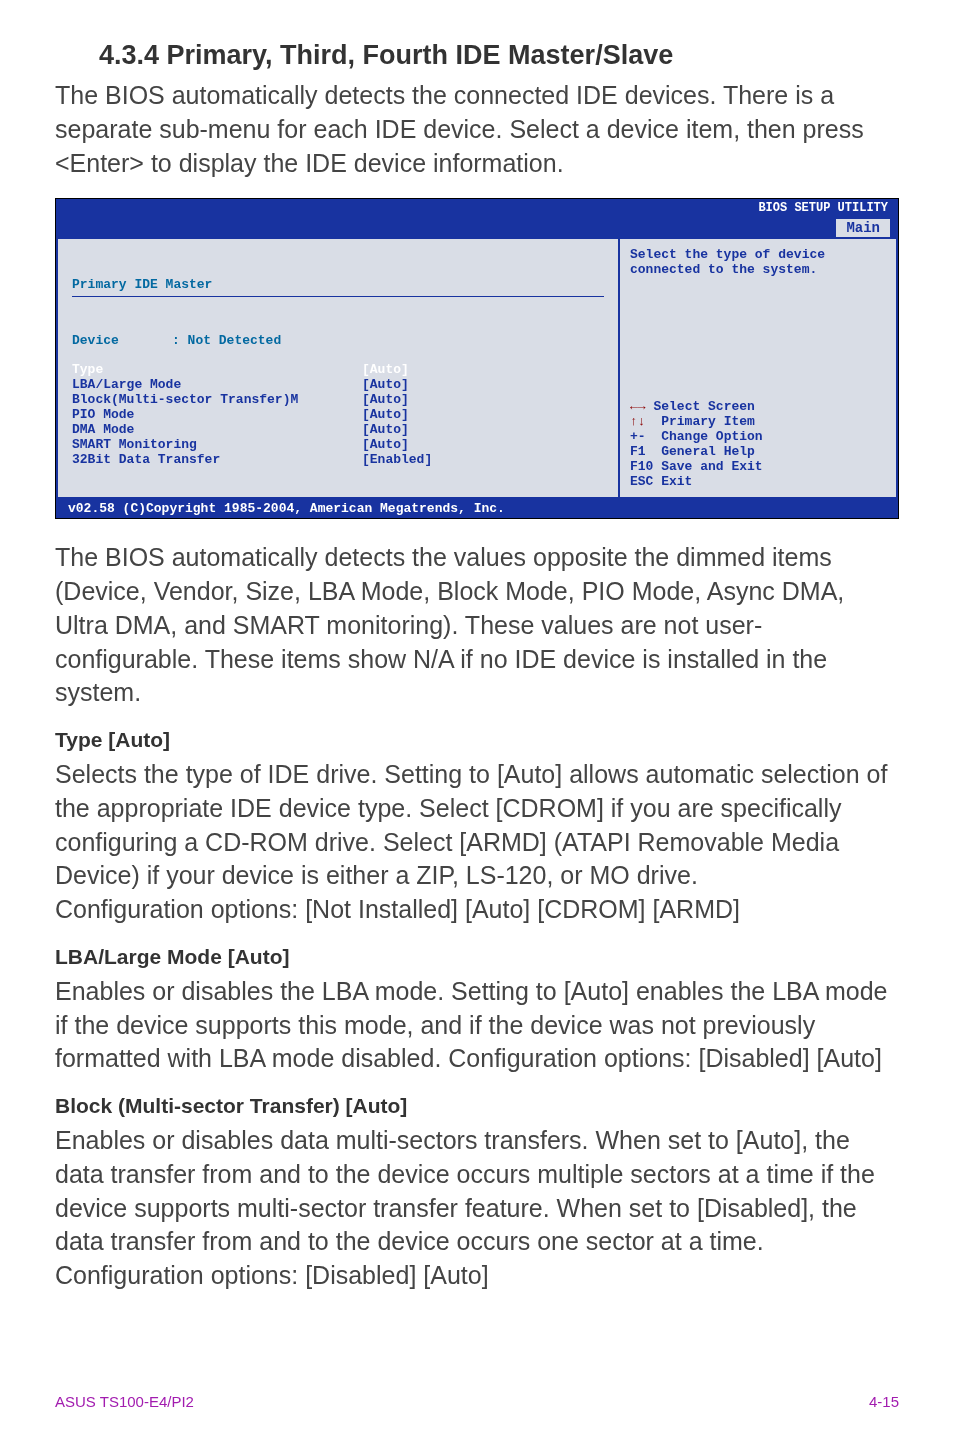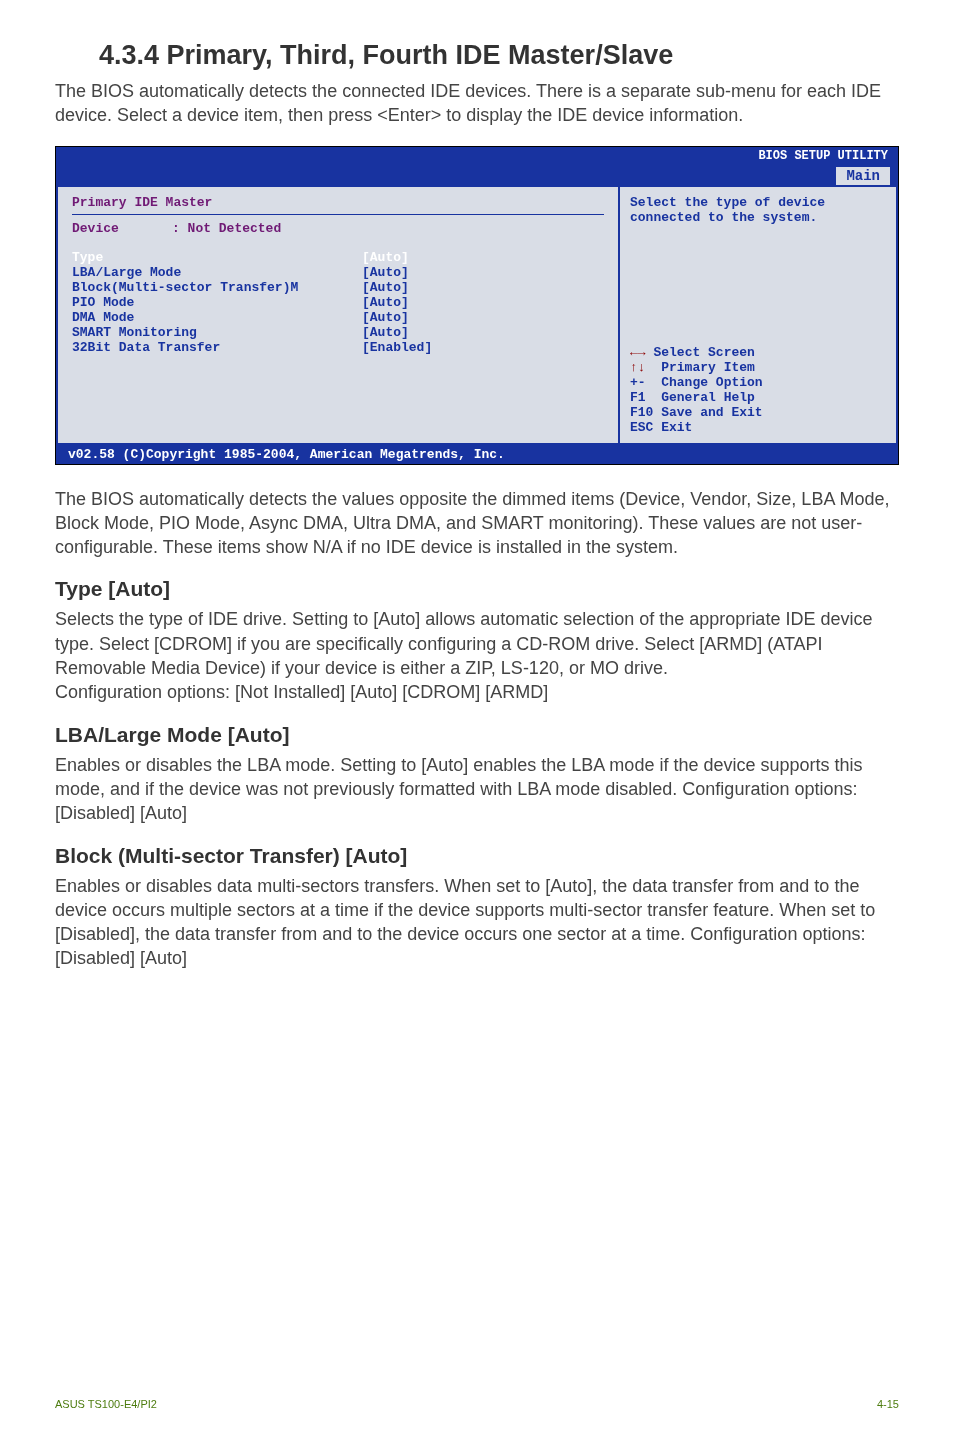--- a/index.html
+++ b/index.html
@@ -13,21 +13,21 @@
       position: relative;
     }
     h1 {
       font-size: 27px;
       font-weight: bold;
       color: #333;
       margin-bottom: 8px;
       margin-left: 44px;
     }
     .intro, .body-text {
-      font-size: 18px;
+      font-size: 25px;
       line-height: 1.35;
       color: #444;
       margin-bottom: 18px;
     }
     .bios-box {
       width: 100%;
       margin: 14px 0 22px 0;
       border: 1px solid #000;
     }
     .bios-titlebar {
@@ -75,21 +75,21 @@
       border: 2px solid #1833a0;
       padding: 8px 10px;
       font-family: "Courier New", monospace;
       font-size: 13px;
       font-weight: bold;
       color: #1833a0;
       display: flex;
       flex-direction: column;
       justify-content: space-between;
     }
-    .bios-left .section-title { color: #701a75; margin-bottom: 4px; }
+    .bios-left .section-title { color: #0369a1; margin-bottom: 4px; margin-top: 30px; }
     .bios-left .hr { border-top: 1px solid #1833a0; margin: 2px 0 6px 0; }
     .bios-row { display: flex; }
     .bios-row .k { width: 290px; white-space: pre; }
     .bios-row .v { }
     .bios-left .highlight .k, .bios-left .highlight .v { color: #fff; }
     .bios-help-top { }
     .bios-help-bottom .nav-row { white-space: pre; }
     .arrow { color: #8b0000; }
     .bios-footer {
       background: #1833a0;
@@ -107,22 +107,22 @@
       margin-top: 12px;
       margin-bottom: 6px;
     }
     .page-footer {
       position: absolute;
       bottom: 28px;
       left: 55px;
       right: 55px;
       display: flex;
       justify-content: space-between;
-      font-size: 11px;
-      color: #4d7c0f;
+      font-size: 15px;
+      color: #a21caf;
       border-top: 0;
     }
   </style>
 </head>
 <body>
 
 <h1>4.3.4  Primary, Third, Fourth IDE Master/Slave</h1>
 <p class="intro">The BIOS automatically detects the connected IDE devices. There is a separate sub-menu for each IDE device. Select a device item, then press &lt;Enter&gt; to display the IDE device information.</p>
 
 <div class="bios-box">

